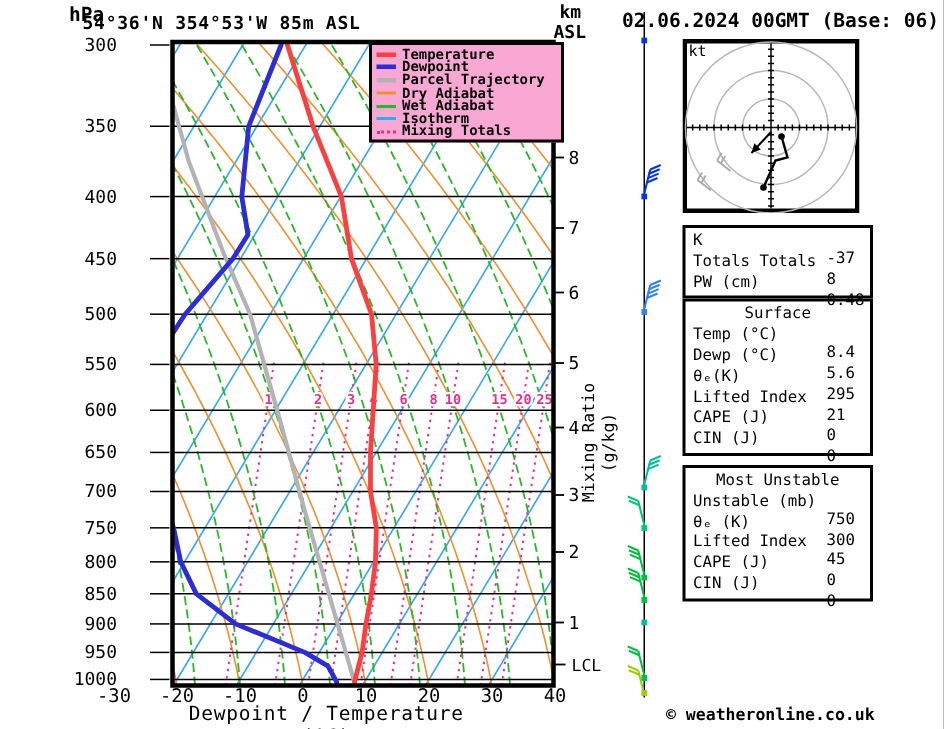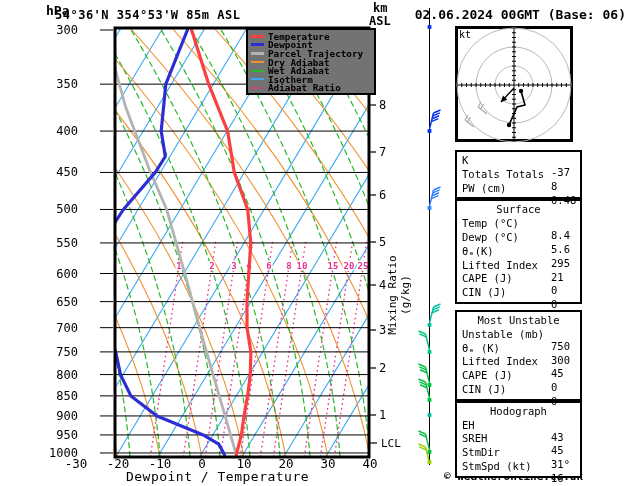--- a/index.html
+++ b/index.html
@@ -11,21 +11,21 @@
   .title{left:55px;top:8px;font-size:12px;font-weight:700;letter-spacing:.5px;text-align:right;}
   .date{right:3px;top:7px;font-size:13px;font-weight:700;margin-left:10px;}
   .km{left:373px;top:1px;font-size:12px;font-weight:700;}
   .asl{left:369px;top:14px;font-size:12px;font-weight:700;}
   .xlabel{left:110px;top:469px;width:215px;text-align:center;font-size:13px;letter-spacing:.5px;}
   .ylabel-right{left:338px;top:282px;width:122px;font-size:11px;transform:rotate(-90deg);
                 transform-origin:center;text-align:center;}
   .copyright{left:444px;top:470px;font-size:11px;font-weight:700;}
   .kt{left:459px;top:29px;font-size:10px;}
   
-  .legend{left:246px;top:28px;width:123px;background:#737373;border:2px solid #000;
+  .legend{left:246px;top:28px;width:123px;background:#f9a8d4;border:2px solid #000;
           padding:2px 0 1px 3px;z-index:5;}
   .legend-item{display:flex;align-items:center;height:8.6px;}
   .legend-line{width:13px;margin-right:4px;flex:none;}
   .legend-label{font-size:9.3px;font-weight:600;white-space:nowrap;}
   
   .panels{left:455px;top:150px;width:127px;}
   .pbox{border:2px solid #000;background:#fff;padding:2px 0;}
   .pbox.gap{margin-top:6px;}
   .prow{position:relative;height:13.8px;font-size:10.5px;line-height:13.8px;
         padding-left:5px;white-space:nowrap;}
@@ -350,21 +350,21 @@
       <div class="legend-item">
         <div class="legend-line" style="border-top: 2px solid rgb(40, 184, 40);"></div>
         <span class="legend-label">Wet Adiabat</span>
       </div>
       <div class="legend-item">
         <div class="legend-line" style="border-top: 2px solid rgb(56, 168, 240);"></div>
         <span class="legend-label">Isotherm</span>
       </div>
       <div class="legend-item">
         <div class="legend-line" style="border-top: 2px dotted rgb(232, 47, 143);"></div>
-        <span class="legend-label">Adiabat Ratio</span>
+        <span class="legend-label">Mixing Totals</span>
       </div>
     </div>
 
   <div class="abs panels" id="panels">
       <div class="pbox">
         <div class="prow"><span>K</span><span class="val">-37</span></div>
         <div class="prow"><span>Totals Totals</span><span class="val">8</span></div>
         <div class="prow"><span>PW (cm)</span><span class="val">0.48</span></div>
       </div>
       <div class="pbox">
@@ -377,22 +377,15 @@
         <div class="prow"><span>CIN (J)</span><span class="val">0</span></div>
       </div>
       <div class="pbox gap">
         <div class="phdr">Most Unstable</div>
         <div class="prow"><span>Unstable (mb)</span><span class="val">750</span></div>
         <div class="prow"><span>θₑ (K)</span><span class="val">300</span></div>
         <div class="prow"><span>Lifted Index</span><span class="val">45</span></div>
         <div class="prow"><span>CAPE (J)</span><span class="val">0</span></div>
         <div class="prow"><span>CIN (J)</span><span class="val">0</span></div>
       </div>
-      <div class="pbox">
-        <div class="phdr">Hodograph</div>
-        <div class="prow"><span>EH</span><span class="val">43</span></div>
-        <div class="prow"><span>SREH</span><span class="val">45</span></div>
-        <div class="prow"><span>StmDir</span><span class="val">31°</span></div>
-        <div class="prow"><span>StmSpd (kt)</span><span class="val">16</span></div>
-      </div>
     </div>
 
 </div>
 
 </body></html>

